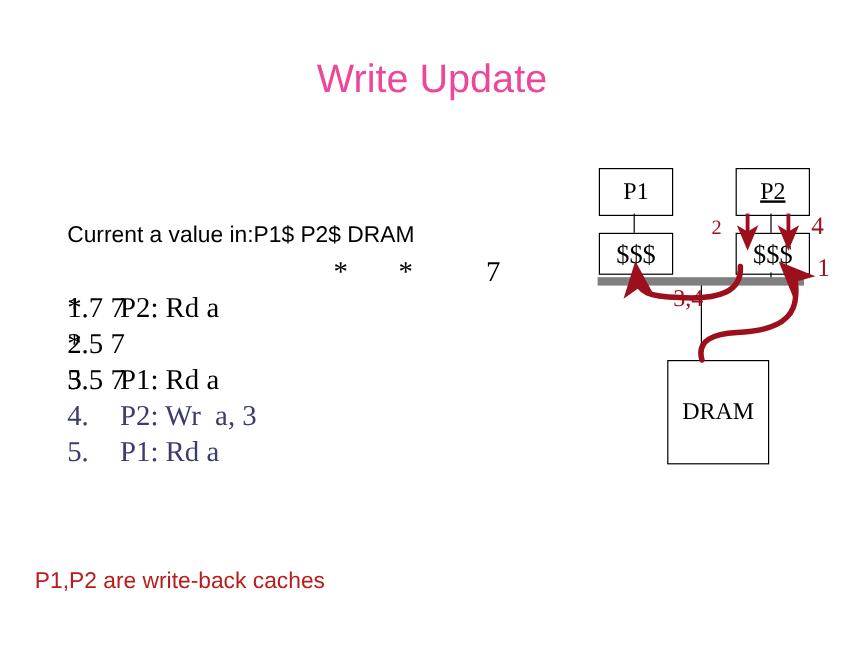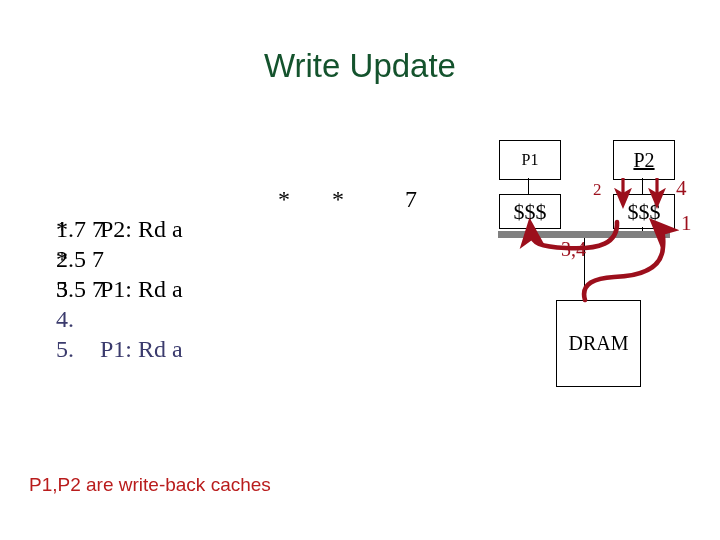--- a/index.html
+++ b/index.html
@@ -23,21 +23,21 @@
   
   .slide-title {
     position: absolute;
     left: 0;
     top: 47px;
     width: 720px;
     text-align: center;
     font-family: "Liberation Sans", sans-serif;
     font-size: 33px;
     font-weight: normal;
-    color: #14532d;
+    color: #ec4899;
     letter-spacing: 0px;
   }
 
   
   .table-area {
     position: absolute;
     left: 56px;
     top: 186px;
     width: 400px;
   }
@@ -112,21 +112,21 @@
   .dbox {
     position: absolute;
     border: 1.4px solid #000000;
     background: #ffffff;
     font-family: "Liberation Serif", serif;
     color: #000000;
     display: flex;
     align-items: center;
     justify-content: center;
   }
-  #box-p1   { left: 499px; top: 140px; width: 60px;  height: 38px; font-size: 16px; }
+  #box-p1   { left: 499px; top: 140px; width: 60px;  height: 38px; font-size: 20px; }
   #box-p2   { left: 613px; top: 140px; width: 60px;  height: 38px; font-size: 20px; text-decoration: underline; }
   #box-c1   { left: 499px; top: 194px; width: 60px;  height: 33px; font-size: 22px; }
   #box-c2   { left: 613px; top: 194px; width: 60px;  height: 33px; font-size: 22px; }
   #box-dram { left: 556px; top: 300px; width: 83px;  height: 85px; font-size: 20px; }
 
   .connector { position: absolute; background: #000000; }
   .bus {
     position: absolute;
     left: 498px;
     top: 231px;
@@ -148,20 +148,23 @@
 </style>
 </head>
 <body>
 
 <div id="slide">
 
   <div class="slide-title">Write Update</div>
 
   <div class="table-area">
 
+    <div class="hdr-row">
+      <span class="hdr-label"><span>Current a value in:</span><span>P1$</span>&nbsp;<span>P2$</span>&nbsp;<span>DRAM</span></span>
+    </div>
 
     <div class="vrow">
       <span class="v1">*</span>
       <span class="v2">*</span>
       <span class="v3">7</span>
     </div>
 
     <div class="step-row">
       <span class="step-num">1.</span>
       <span class="step-text">P2: Rd a</span>
@@ -180,20 +183,21 @@
     <div class="step-row">
       <span class="step-num">3.</span>
       <span class="step-text">P1: Rd a</span>
       <span class="v1">5</span>
       <span class="v2">5</span>
       <span class="v3">7</span>
     </div>
 
     <div class="step-row pending">
       <span class="step-num">4.</span>
+      <span class="step-text">P2: Wr  a, 3</span>
     </div>
 
     <div class="step-row pending">
       <span class="step-num">5.</span>
       <span class="step-text">P1: Rd a</span>
     </div>
 
   </div>
 
   <div class="caption">P1,P2 are write-back caches</div>

